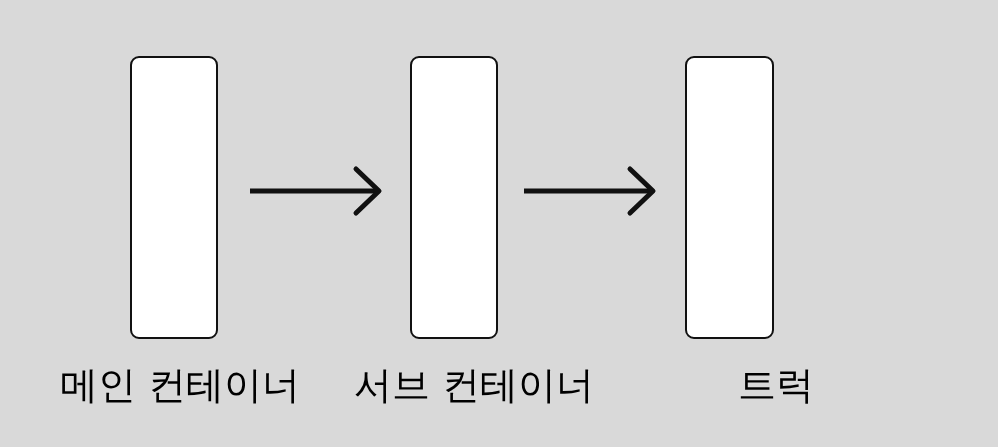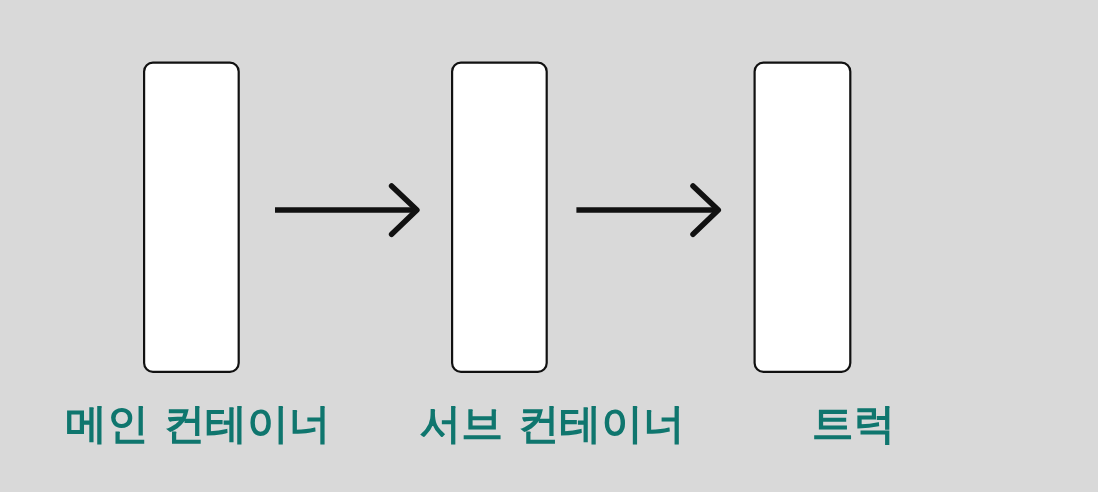--- a/index.html
+++ b/index.html
@@ -13,43 +13,42 @@
     .box {
       position: absolute;
       background: #ffffff;
       border: 2px solid #111111;
       border-radius: 9px;
       box-sizing: border-box;
     }
     .label {
       position: absolute;
       font-size: 38px;
-      color: #0f766e;
+      color: #000000;
       white-space: nowrap;
       line-height: 1;
       transform: translateX(-50%);
-      font-weight: bold;
     }
     svg.arrow { position: absolute; overflow: visible; }
   </style>
 </head>
 <body>
 
 <div>
 
   <div class="box" style="left:130px; top:56px; width:88px; height:283px;"></div>
   <div class="label" style="left:180px; top:366px;">메인 컨테이너</div>
 
   <svg class="arrow" style="left:248px; top:166px;" width="140" height="50" viewBox="0 0 140 50">
     <line x1="2" y1="25" x2="131" y2="25" stroke="#111111" stroke-width="5" stroke-linecap="butt"></line>
     <polyline points="108,3 131,25 108,47" fill="none" stroke="#111111" stroke-width="5" stroke-linecap="round" stroke-linejoin="round"></polyline>
   </svg>
 
   <div class="box" style="left:410px; top:56px; width:88px; height:283px;"></div>
-  <div class="label" style="left:474px; top:366px;margin-left:28px;">서브 컨테이너</div>
+  <div class="label" style="left:474px; top:366px;">서브 컨테이너</div>
 
   <svg class="arrow" style="left:522px; top:166px;" width="140" height="50" viewBox="0 0 140 50">
     <line x1="2" y1="25" x2="131" y2="25" stroke="#111111" stroke-width="5" stroke-linecap="butt"></line>
     <polyline points="108,3 131,25 108,47" fill="none" stroke="#111111" stroke-width="5" stroke-linecap="round" stroke-linejoin="round"></polyline>
   </svg>
 
   <div class="box" style="left:685px; top:56px; width:89px; height:283px;"></div>
   <div class="label" style="left:776px; top:366px;">트럭</div>
 </div>
 

